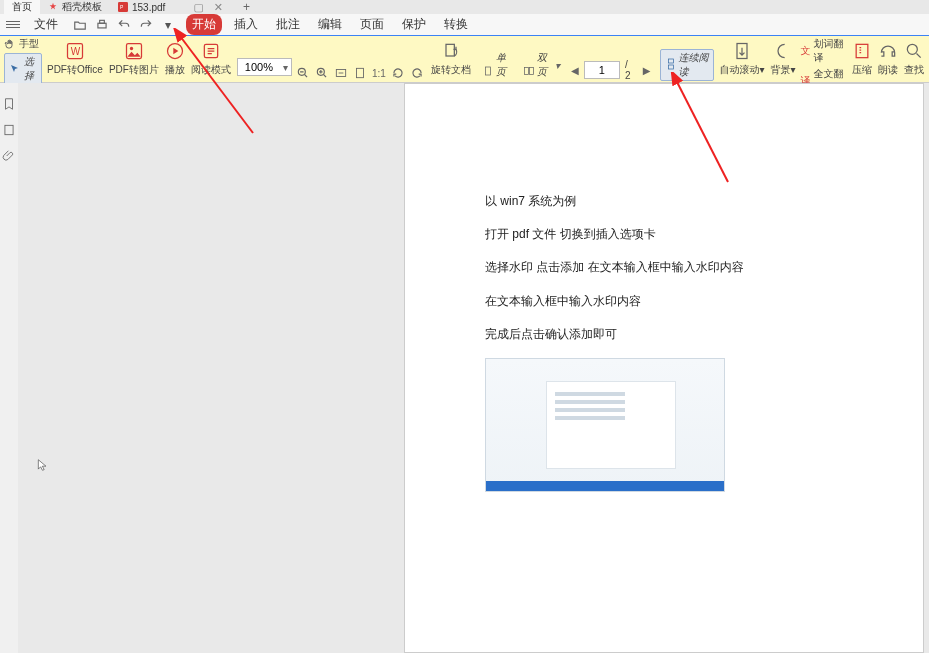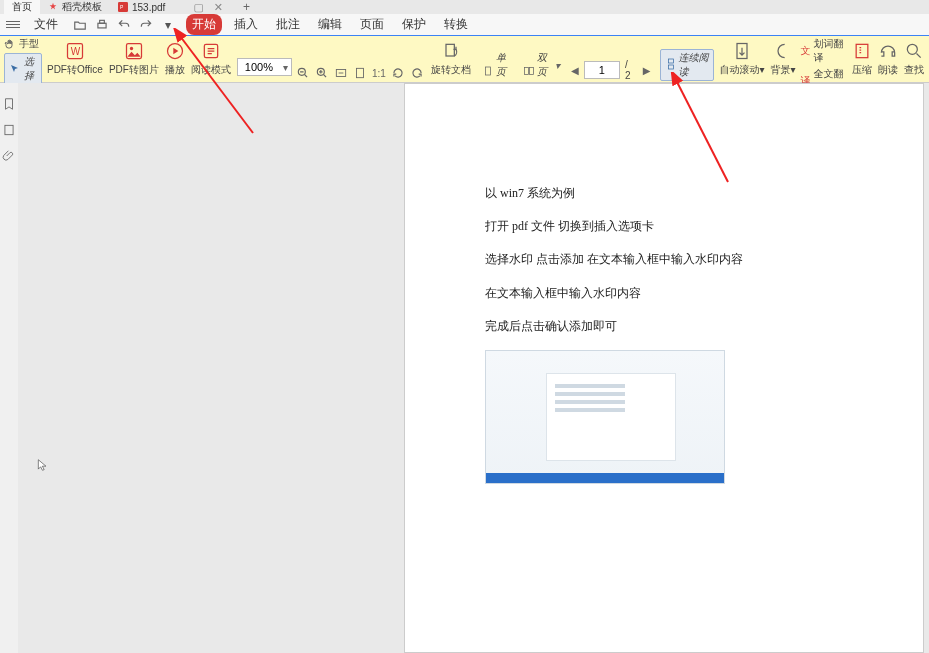--- a/index.html
+++ b/index.html
@@ -41,21 +41,21 @@
     .twoLine .line { display:flex; align-items:center; gap:3px;}
     .twoLine .line .ic2 { width:12px; height:12px; display:flex; align-items:center; justify-content:center; }
 
     
     .sidebar { position:absolute; left:0; top:83px; width:18px; background:#f0f0f0; height:570px; display:flex; flex-direction:column; align-items:center; gap:12px; padding-top:14px;}
     .sidebar .sic { width:14px; height:14px; display:flex; align-items:center; justify-content:center; color:#666;}
 
     
     .docarea { position:absolute; left:18px; top:83px; right:0; bottom:0; background:#e9e9e9; }
     .docpage { position:absolute; left:386px; top:0; width:520px; height:570px; background:#fff; border:1px solid #ccc; }
-    .docpage .content { position:absolute; left:80px; top:100px; right:60px;font-family:Liberation Serif, serif; }
+    .docpage .content { position:absolute; left:80px; top:108px; right:60px; }
     .docpage p { font-size:12px; color:#222; line-height:1.6; margin-bottom:14px; }
     .docpage .imgplaceholder { width:240px; height:134px; background:linear-gradient(#f5f8fb,#eef3f7); border:1px solid #cfd9e2; position:relative; }
     .docpage .imgplaceholder::after { content:""; position:absolute; left:0; right:0; bottom:0; height:10px; background:#2a6fc9; }
     .docpage .imgplaceholder .inner { position:absolute; left:60px; top:22px; width:130px; height:88px; background:#fff; border:1px solid #dde4ea;}
     .docpage .imgplaceholder .inner::before { content:""; position:absolute; left:8px; top:10px; width:70px; height:4px; background:#cfd9e2; box-shadow: 0 8px 0 #cfd9e2, 0 16px 0 #cfd9e2, 0 24px 0 #cfd9e2;}
 
     .cursor { position:absolute; left:36px; top:458px; width:14px; height:14px; }
     .arrow1 { position:absolute; pointer-events:none; }
     .arrow2 { position:absolute; pointer-events:none; }
   </style>

